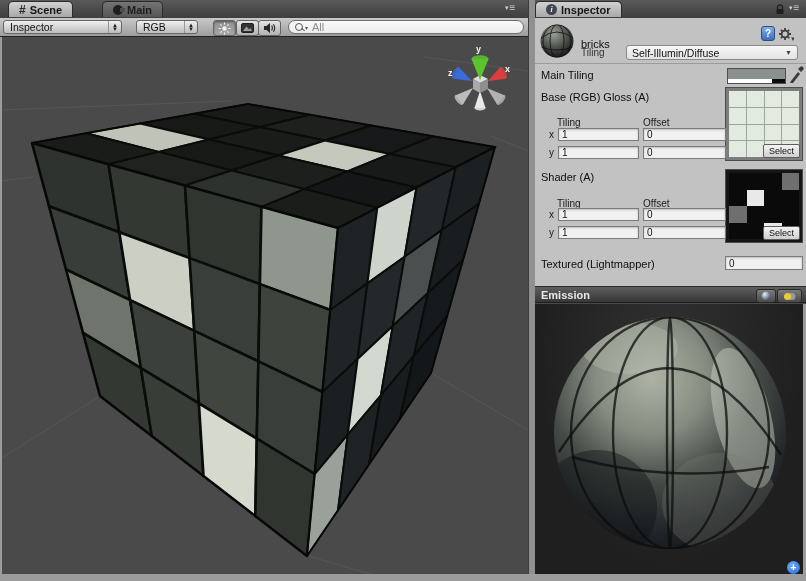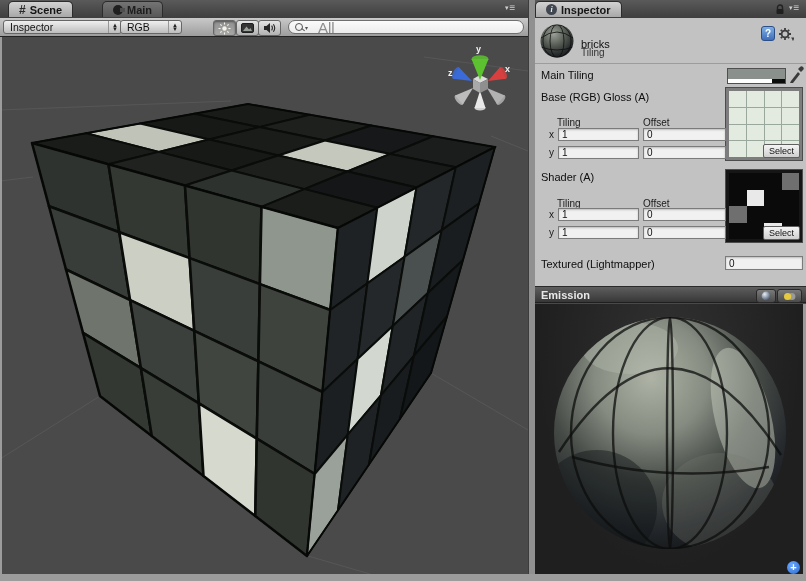--- a/index.html
+++ b/index.html
@@ -30,21 +30,21 @@
   .popup .arrows{margin-left:auto;height:100%;display:flex;flex-direction:column;justify-content:center;
       border-left:1px solid #979797;padding:0 3px;font-size:6px;line-height:4px;color:#222}
   .tbtn{position:absolute;top:2px;width:21px;height:14px;border:1px solid #666;border-radius:3px;
       background:linear-gradient(#e4e4e4,#b2b2b2);display:flex;align-items:center;justify-content:center;cursor:pointer}
   .tbtn.pressed{background:linear-gradient(#8f8f8f,#a8a8a8);box-shadow:inset 0 1px 2px rgba(0,0,0,.4)}
   #search-field{position:absolute;top:2px;left:288px;width:236px;height:14px;border:1px solid #6f6f6f;border-radius:8px;
       background:linear-gradient(#fbfbfb,#ececec);display:flex;align-items:center;padding:0 6px;box-sizing:border-box;gap:2px}
   #search-field .mag{width:6px;height:6px;border:1.4px solid #555;border-radius:50%;position:relative}
   #search-field .mag:after{content:"";position:absolute;left:5px;top:5px;width:4px;height:1.4px;background:#555;transform:rotate(40deg)}
   #search-field .sarrow{font-size:6px;color:#555}
-  #search-field .stext{font-size:15px;color:#8d8d8d;margin-left:8px}
+  #search-field .stext{font-size:11px;color:#8d8d8d;margin-left:2px}
   
   #scene-viewport{position:absolute;left:0;top:37px;width:528px;height:537px;background:#4a4a4a}
   #splitter{position:absolute;left:528px;top:0;width:7px;height:574px;background:#909090;border-left:1px solid #3c3c3c;box-sizing:border-box}
   .edge{background:#9c9c9c}
   
   #inspector-body{position:absolute;left:535px;top:18px;width:271px;height:268px;background:#c2c2c2}
   #mat-header{position:absolute;left:0;top:0;width:271px;height:46px;border-bottom:1px solid #9c9c9c;box-sizing:border-box}
   .ilabel{position:absolute;font-size:11px;color:#0e0e0e;white-space:nowrap}
   .slabel{position:absolute;font-size:10px;color:#1a1a1a;white-space:nowrap}
   .ifield{position:absolute;background:#f1f1f1;border:1px solid #7b7b7b;font-size:10px;color:#111;
@@ -96,21 +96,21 @@
 </div>
 
 <div id="scene-toolbar">
   <div class="popup" style="left:3px;width:119px">
     <span>Inspector</span>
     <span class="arrows">
         <span>▲</span>
         <span>▼</span>
       </span>
   </div>
-  <div class="popup" style="left:120px;width:62px">
+  <div class="popup" style="left:136px;width:62px">
     <span>RGB</span>
     <span class="arrows">
         <span>▲</span>
         <span>▼</span>
       </span>
   </div>
   <div class="tbtn pressed" style="left:213px">
     <svg width="13" height="13" viewBox="0 0 13 13">
       <circle cx="6.5" cy="6.5" r="2.2" fill="#f4f4ea"></circle>
       <g stroke="#f4f4ea" stroke-width="1.1">
@@ -262,20 +262,24 @@
       <circle cx="18" cy="18" r="16.5" fill="url(#mg)"></circle>
       <g clip-path="url(#mc)" fill="none" stroke="#0d0f0d" stroke-width="1" opacity="0.8">
         <ellipse cx="18" cy="18" rx="7" ry="16.5"></ellipse>
         <ellipse cx="18" cy="18" rx="14" ry="16.5"></ellipse>
         <path d="M2,15 Q18,3 34,15"></path>
           <path d="M2,24 Q18,30 34,24"></path>
       </g>
     </svg>
     <div class="ilabel" style="left:46px;top:20px;font-size:11px">bricks</div>
     <div class="slabel" style="left:46px;top:29px;color:#333">Tiling</div>
+    <div id="shader-dd">
+      <span>Self-Illumin/Diffuse</span>
+      <span class="dda">▼</span>
+    </div>
     <div id="help-ic">?</div>
     <svg class="abs" style="left:243px;top:9px" width="16" height="15" viewBox="0 0 16 15">
       <g stroke="#3d3d3d" stroke-width="1.8">
         <circle cx="7" cy="7" r="3.4" fill="none"></circle>
         <line x1="7" y1="1" x2="7" y2="3"></line>
           <line x1="7" y1="11" x2="7" y2="13"></line>
         <line x1="1" y1="7" x2="3" y2="7"></line>
           <line x1="11" y1="7" x2="13" y2="7"></line>
         <line x1="2.8" y1="2.8" x2="4.2" y2="4.2"></line>
           <line x1="9.8" y1="9.8" x2="11.2" y2="11.2"></line>

